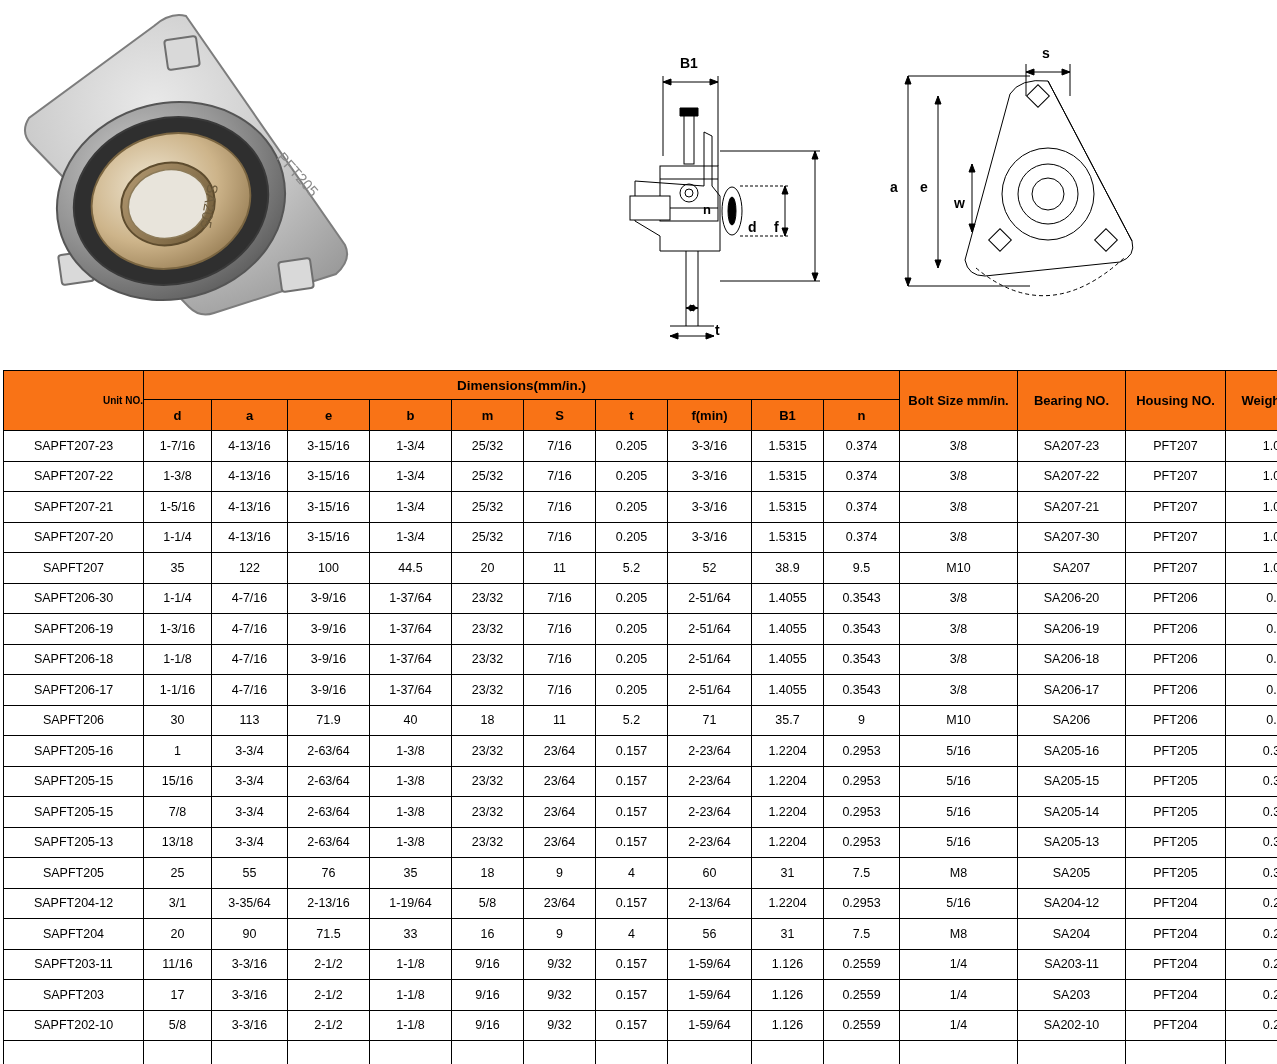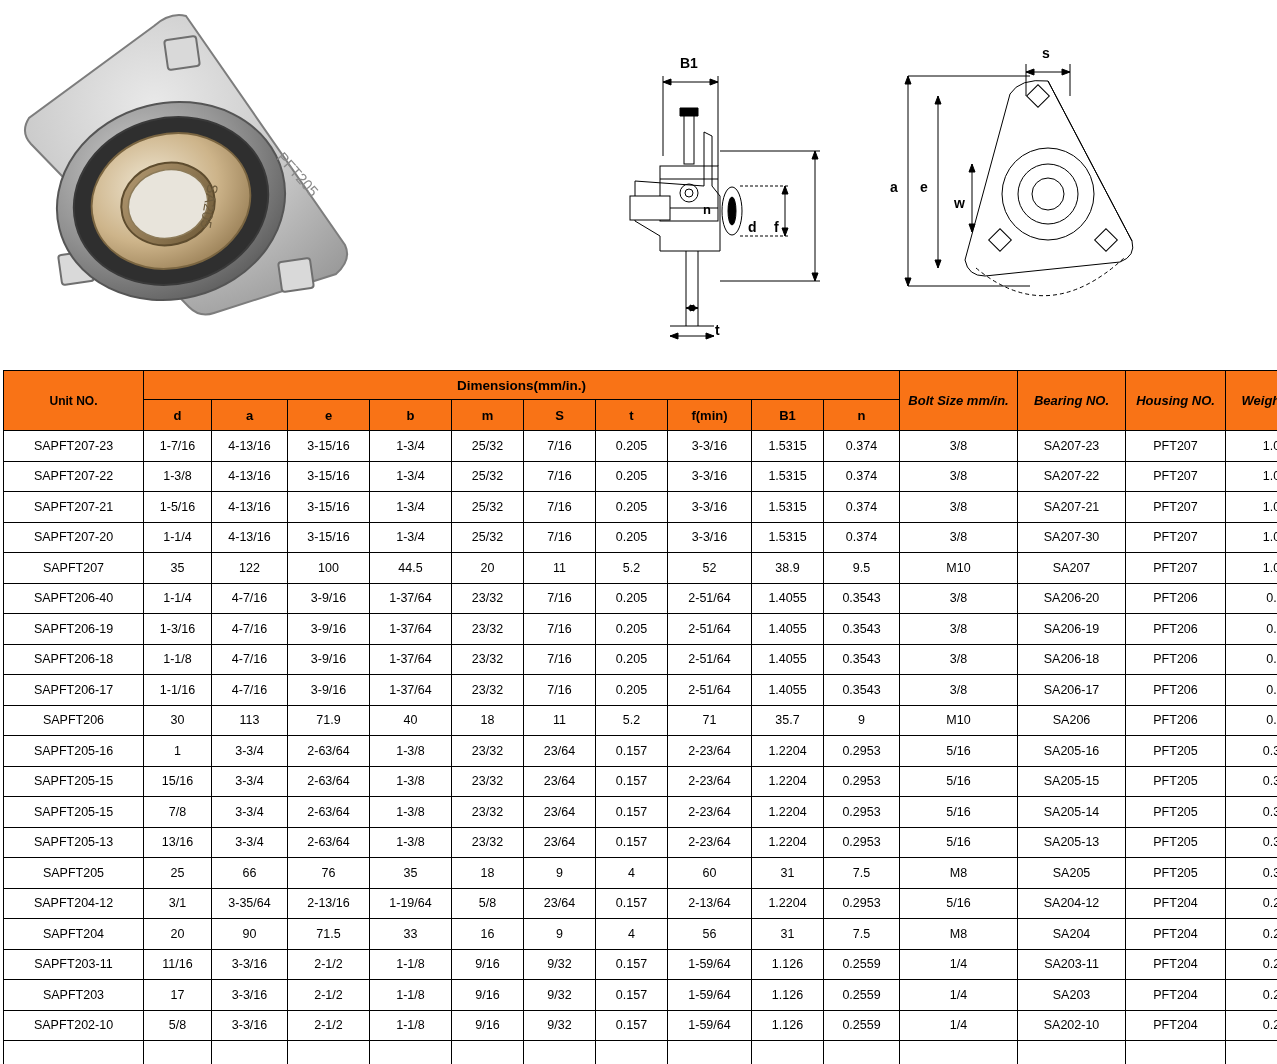--- a/index.html
+++ b/index.html
@@ -78,25 +78,25 @@
   table.spec thead th {
     background: #f97316;
     font-weight: bold;
     font-size: 13px;
   }
   table.spec thead th.dims-title {
     font-size: 13.5px;
     height: 28px;
   }
   table.spec thead th.unitno {
-    font-size: 12px;
+    font-size: 10px;
+    text-align: right;
   }
   table.spec thead th.sidehdr {
     font-size: 13px;
-    font-style: italic;
   }
   table.spec tbody td {
     background: #ffffff;
     font-size: 12.5px;
     height: 29.5px;
   }
   table.spec tbody tr.empty td {
     height: 28px;
   }
   .col-unit   { width: 140px; }
@@ -390,21 +390,21 @@
             <td>5.2</td>
             <td>52</td>
             <td>38.9</td>
             <td>9.5</td>
             <td>M10</td>
             <td>SA207</td>
             <td>PFT207</td>
             <td>1.07</td>
           </tr>
           <tr>
-            <td>SAPFT206-40</td>
+            <td>SAPFT206-30</td>
             <td>1-1/4</td>
             <td>4-7/16</td>
             <td>3-9/16</td>
             <td>1-37/64</td>
             <td>23/32</td>
             <td>7/16</td>
             <td>0.205</td>
             <td>2-51/64</td>
             <td>1.4055</td>
             <td>0.3543</td>
@@ -527,39 +527,39 @@
             <td>2-23/64</td>
             <td>1.2204</td>
             <td>0.2953</td>
             <td>5/16</td>
             <td>SA205-14</td>
             <td>PFT205</td>
             <td>0.32</td>
           </tr>
           <tr>
             <td>SAPFT205-13</td>
-            <td>13/16</td>
+            <td>13/18</td>
             <td>3-3/4</td>
             <td>2-63/64</td>
             <td>1-3/8</td>
             <td>23/32</td>
             <td>23/64</td>
             <td>0.157</td>
             <td>2-23/64</td>
             <td>1.2204</td>
             <td>0.2953</td>
             <td>5/16</td>
             <td>SA205-13</td>
             <td>PFT205</td>
             <td>0.32</td>
           </tr>
           <tr>
             <td>SAPFT205</td>
             <td>25</td>
-            <td>66</td>
+            <td>55</td>
             <td>76</td>
             <td>35</td>
             <td>18</td>
             <td>9</td>
             <td>4</td>
             <td>60</td>
             <td>31</td>
             <td>7.5</td>
             <td>M8</td>
             <td>SA205</td>

